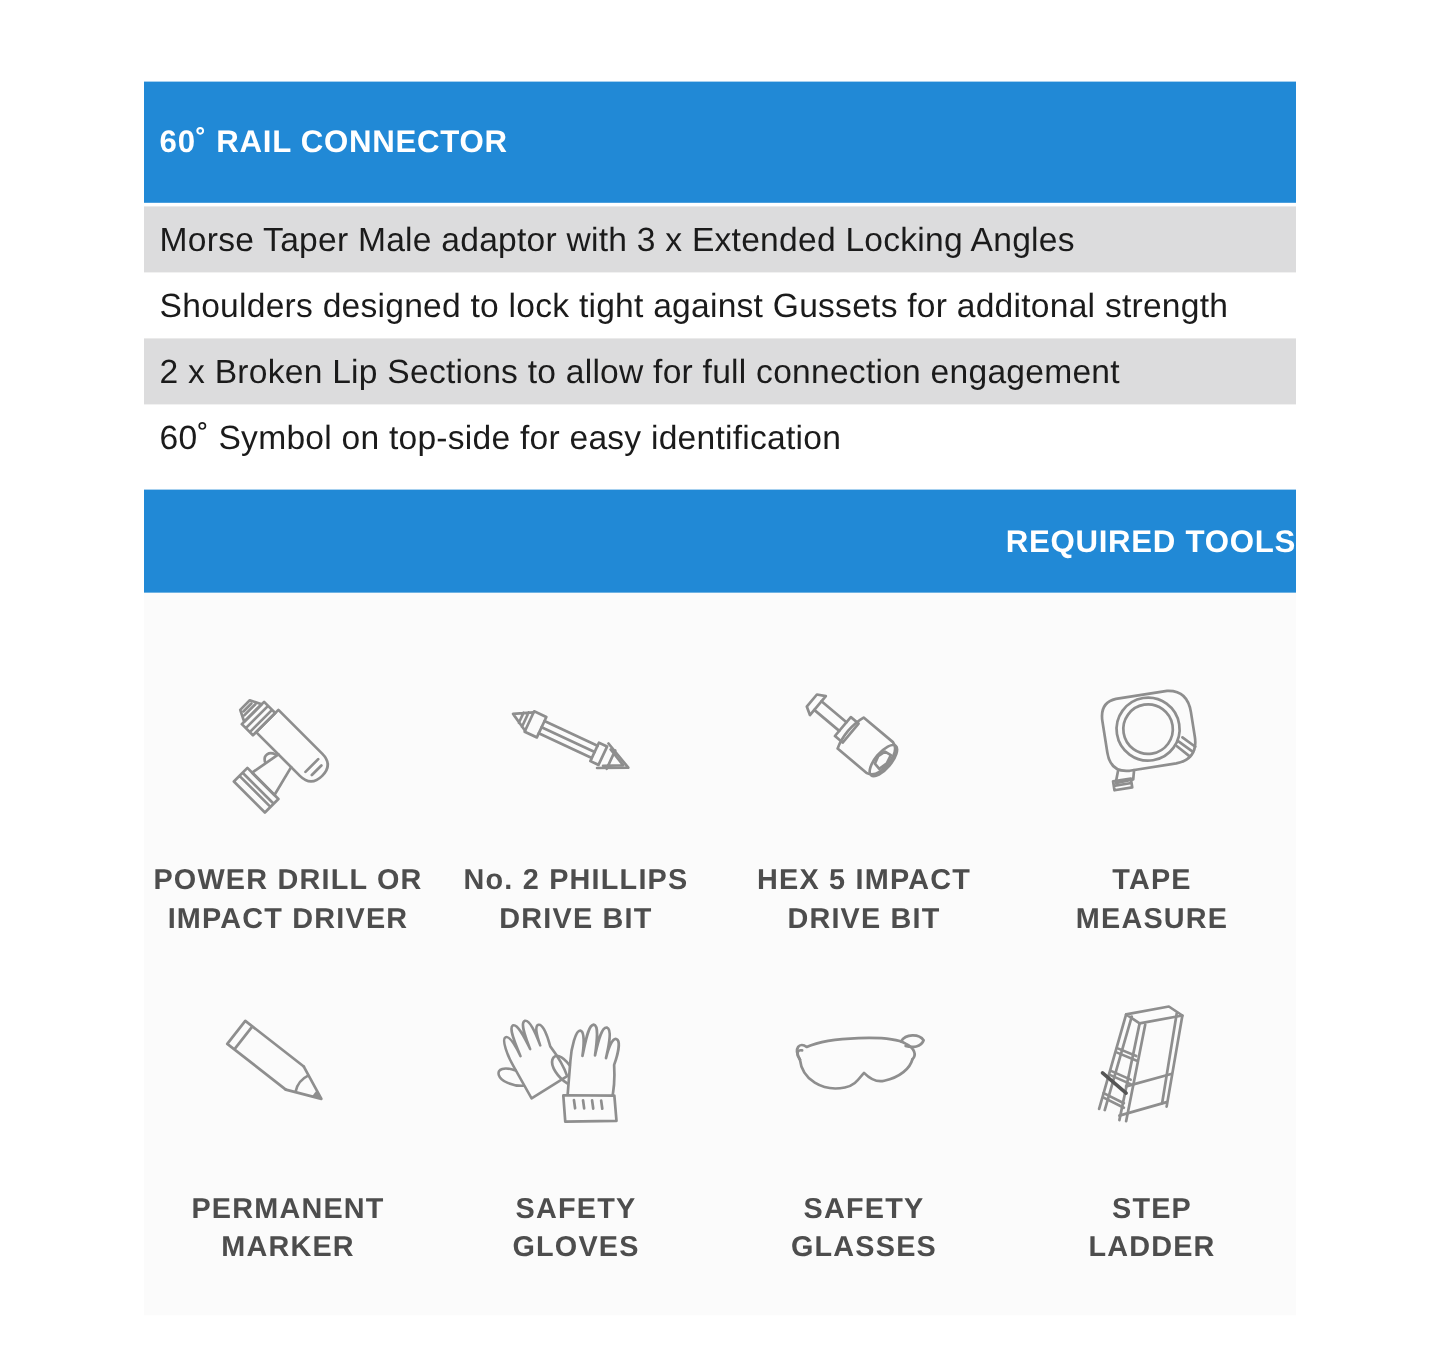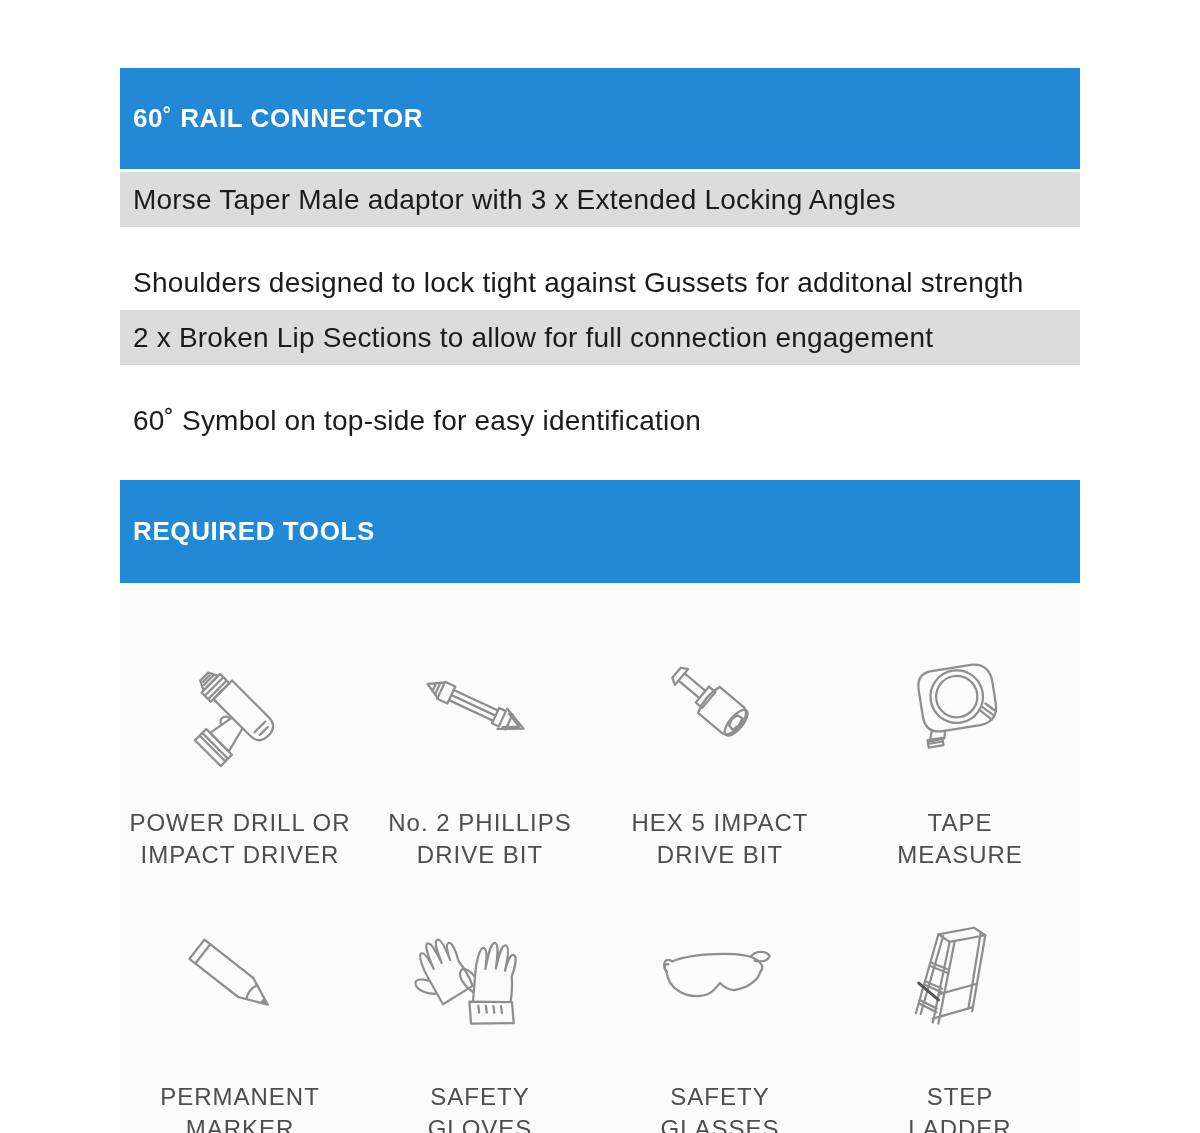--- a/index.html
+++ b/index.html
@@ -6,38 +6,38 @@
   html,body { width:1200px; height:1133px; background:#ffffff;
     font-family:"Liberation Sans", sans-serif; }
   .page { position:relative; width:1200px; height:1133px; overflow:hidden; }
   .content { position:absolute; left:120px; top:0; width:960px; }
 
   .band { background:#2189D6; height:101px; display:flex; align-items:center;
     padding-left:13px; }
   .band-title { color:#ffffff; font-size:26px; font-weight:600;
     letter-spacing:0.6px; }
   .band-rail { margin-top:68px; }
-  .band-tools { margin-top:32px; height:103px; }
+  .band-tools { margin-top:16px; height:86px;justify-content:flex-end; }
 
   .feature-rows { margin-top:3px; }
   .feature-row { height:55px; display:flex; align-items:center;
     padding-left:13px; font-size:28px; font-weight:500; color:#1b1b1b;
     letter-spacing:0.2px; }
   .feature-row.shaded { background:#DCDCDD; }
-  .feature-row.plain  { background:transparent;margin-top:28px; }
+  .feature-row.plain  { background:transparent; }
 
   .tools-panel { background:#FBFBFB; padding:52px 0 40px 0; min-height:505px; }
   .tools-grid { display:grid; grid-template-columns:repeat(4,1fr);
     row-gap:38px; }
   .tool-cell { display:flex; flex-direction:column; align-items:center; }
   .tool-icon { width:150px; height:150px; display:flex; align-items:center;
     justify-content:center; }
   .tool-icon svg { width:150px; height:150px; }
   .tool-label { margin-top:22px; text-align:center; font-size:24px;
-    color:#4d4d4d; letter-spacing:1px; line-height:32px; font-weight:400; }
+    color:#4d4d4d; letter-spacing:1px; line-height:32px; font-weight:700; }
 
   .ln { stroke:#8E8E8E; stroke-width:2.4; fill:none; stroke-linecap:round;
     stroke-linejoin:round; }
   .ln-fill { stroke:#8E8E8E; stroke-width:2.4; fill:#FBFBFB;
     stroke-linecap:round; stroke-linejoin:round; }
   .ln-dark { stroke:#555; stroke-width:3.2; fill:none; stroke-linecap:round; }
   .solid { fill:#8E8E8E; stroke:none; }
 </style>
 </head>
 <body>

